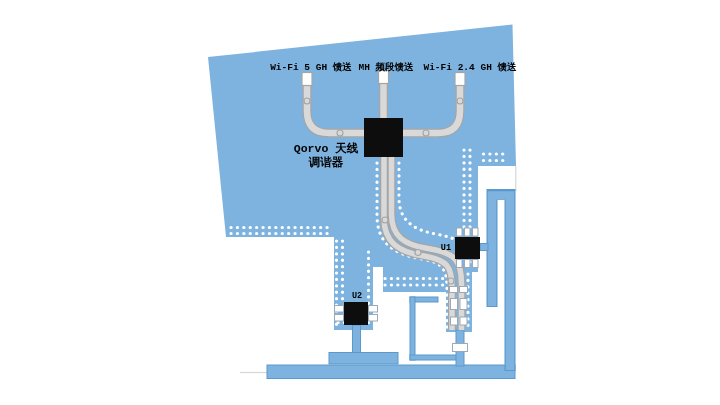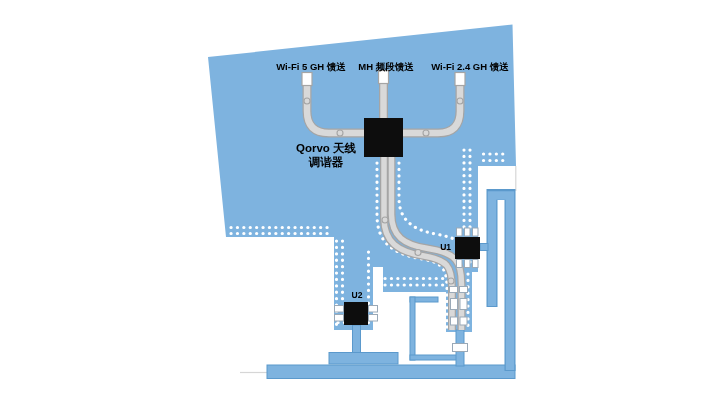--- a/index.html
+++ b/index.html
@@ -1,17 +1,17 @@
 <!DOCTYPE html>
 <html style="--bg: #FFFFFF; --board: #7EB3DF; --outline: #5B99CC; --trace: #D9D9D9; --traceEdge: #A5A5A5; --chip: #0D0D0D; --via: #FFFFFF; --padEdge: #9AA9B7; --faint: #D6D6D6; --text: #000000;"><head>
 <meta charset="utf-8">
 <style>
   html,body{margin:0;padding:0;background:#fff;}
   .stage{position:relative;width:720px;height:405px;background:var(--bg,#fff);overflow:hidden;
-         font-family:Liberation Sans, sans-serif;}
+         font-family:Liberation Mono, monospace;}
   svg{display:block;}
   .board{fill:var(--board,#7EB3DF);stroke:none;}
   .blue-el{fill:var(--board,#7EB3DF);stroke:var(--outline,#5B99CC);stroke-width:1;}
   .hair-out{stroke:var(--outline,#5B99CC);stroke-width:11;fill:none;}
   .hair-in{stroke:var(--board,#7EB3DF);stroke-width:8.6;fill:none;}
   .tr-edge{stroke:var(--traceEdge,#A5A5A5);stroke-width:9;fill:none;}
   .tr-fill{stroke:var(--trace,#D9D9D9);stroke-width:6.5;fill:none;}
   .s-edge{stroke:var(--traceEdge,#A5A5A5);stroke-width:8;fill:none;}
   .s-fill{stroke:var(--trace,#D9D9D9);stroke-width:5.5;fill:none;}
   .via-dots{stroke:var(--via,#FFFFFF);stroke-width:3.2;fill:none;stroke-linecap:round;stroke-dasharray:0.1 6.3;}

